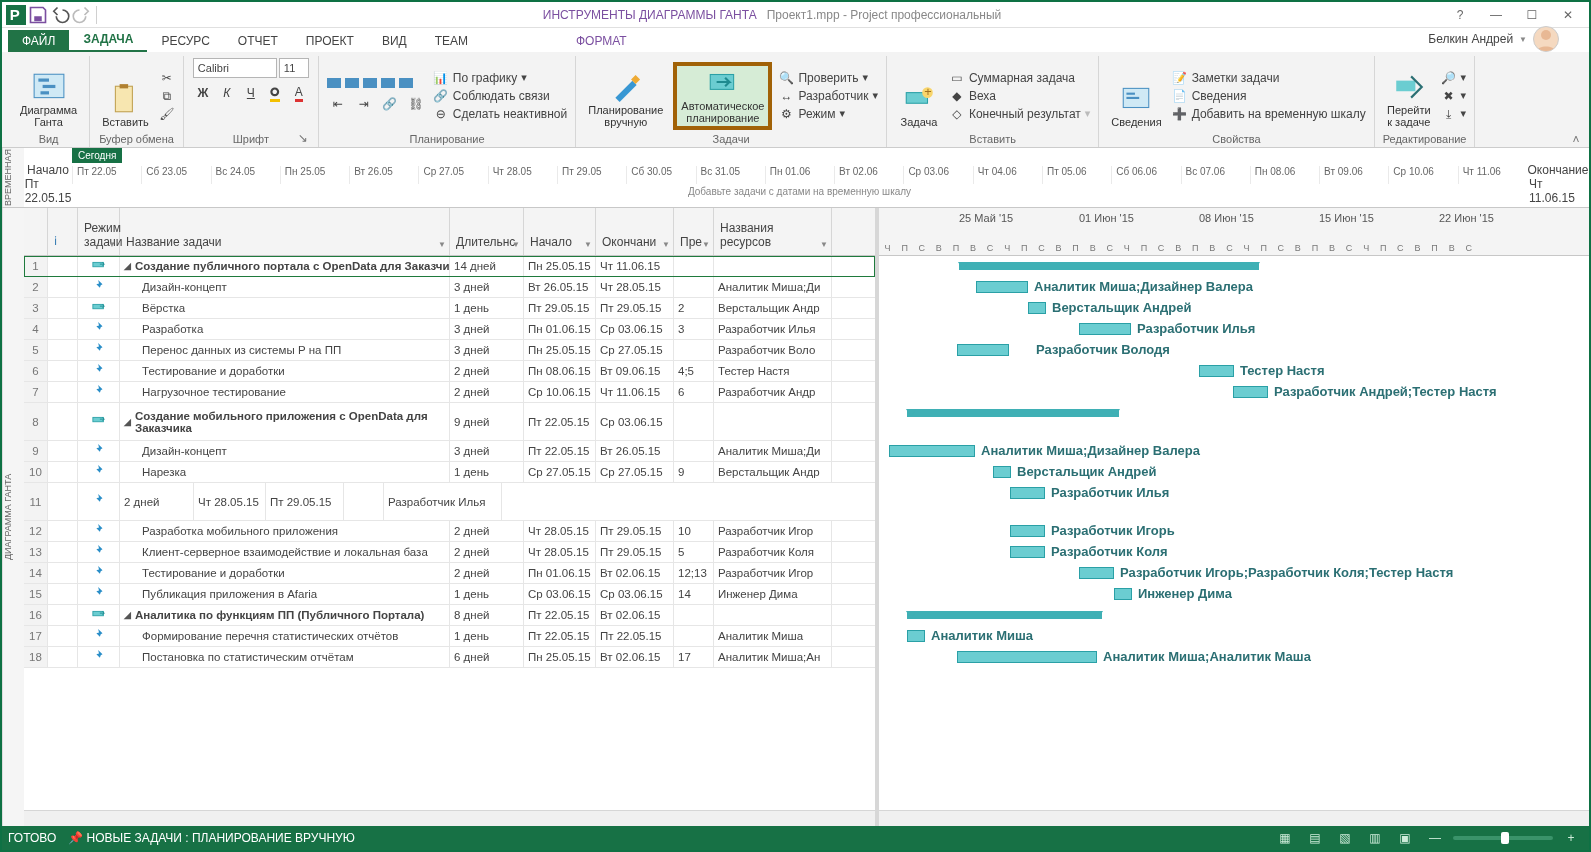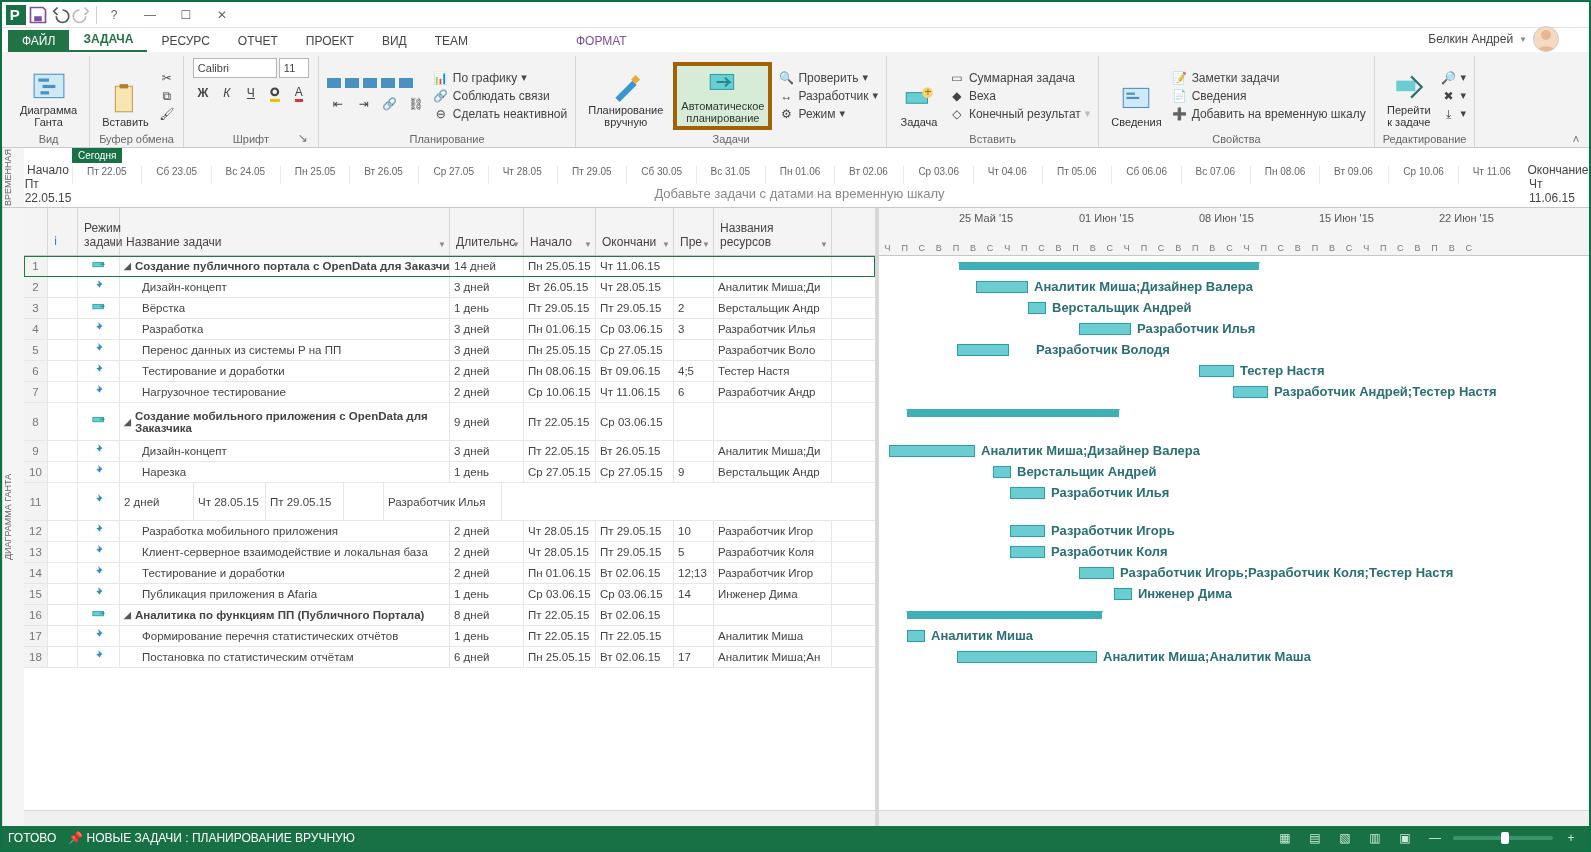--- a/index.html
+++ b/index.html
@@ -42,22 +42,22 @@
 .fmt-row{display:flex;gap:2px}
 .fmt-btn{width:22px;height:22px;border:1px solid transparent;display:flex;align-items:center;justify-content:center}
 .sched-big{background:#d6ecd6;border:4px solid #a16207}
 
 .timeline{display:flex;height:60px;border-bottom:1px solid #c8c8c8}
 .tl-vlabel{width:22px;writing-mode:vertical-rl;transform:rotate(180deg);text-align:center;font-size:9px;color:#666;background:#f5f5f5;border-right:1px solid #ddd}
 .tl-left{width:48px;display:flex;flex-direction:column;justify-content:flex-end;align-items:center;font-size:10px;color:#666;padding:2px}
 .tl-body{flex:1;position:relative}
 .tl-today{position:absolute;left:0;top:0;background:#177145;color:#fff;font-size:10px;padding:2px 6px}
 .tl-scale{position:absolute;top:18px;left:0;right:0;height:18px;display:flex}
-.tl-tick{flex:1;font-size:10px;color:#666;border-left:1px solid #eaeaea;padding-left:14px}
-.tl-hint{position:absolute;top:38px;left:0;right:0;text-align:center;font-size:13px;color:#888}
+.tl-tick{flex:1;font-size:10px;color:#666;border-left:1px solid #eaeaea;padding-left:4px}
+.tl-hint{position:absolute;top:38px;left:0;right:0;text-align:center;font-size:10px;color:#888}
 .tl-right{width:62px;display:flex;flex-direction:column;justify-content:flex-end;align-items:center;font-size:10px;color:#666;padding:2px}
 
 .main{flex:1;display:flex;overflow:hidden;position:relative}
 .main-vlabel{width:22px;writing-mode:vertical-rl;transform:rotate(180deg);text-align:center;font-size:9px;color:#666;background:#f5f5f5;border-right:1px solid #ddd}
 .grid-pane{width:855px;display:flex;flex-direction:column;border-right:4px solid #d7d7d7}
 .gantt-pane{flex:1;display:flex;flex-direction:column;overflow:hidden}
 .ghead{display:flex;background:#f4f4f4;border-bottom:1px solid #c7c7c7;height:48px}
 .gh{border-right:1px solid #d6d6d6;padding:6px 6px;font-size:11px;color:#555;display:flex;align-items:flex-end;position:relative}
 .gh.active{color:#2b7a3f}
 .gh .dd{position:absolute;right:3px;bottom:6px;color:#888;font-size:8px}
@@ -123,20 +123,24 @@
         </svg>
       </div>
     <div class="tb-icon">
         <svg viewBox="0 0 16 16">
           <path d="M6 4a5 5 0 1 0 5 5" fill="none" stroke="#bbb" stroke-width="1.3"></path>
           <path d="M10 2l3 3-3 3" fill="none" stroke="#bbb" stroke-width="1.3"></path>
         </svg>
       </div>
     <div class="tb-sep"></div>
   </div>
+  <div class="title-center">
+    <span class="purple">ИНСТРУМЕНТЫ ДИАГРАММЫ ГАНТА</span>
+    <span class="title-doc">Проект1.mpp - Project профессиональный</span>
+  </div>
   <div class="tb-right">
     <div class="win-btn">?</div>
     <div class="win-btn">—</div>
     <div class="win-btn">☐</div>
     <div class="win-btn">✕</div>
   </div>
 </div>
 
 <div class="ribbon-tabs">
   <div class="rtab file">ФАЙЛ</div>

